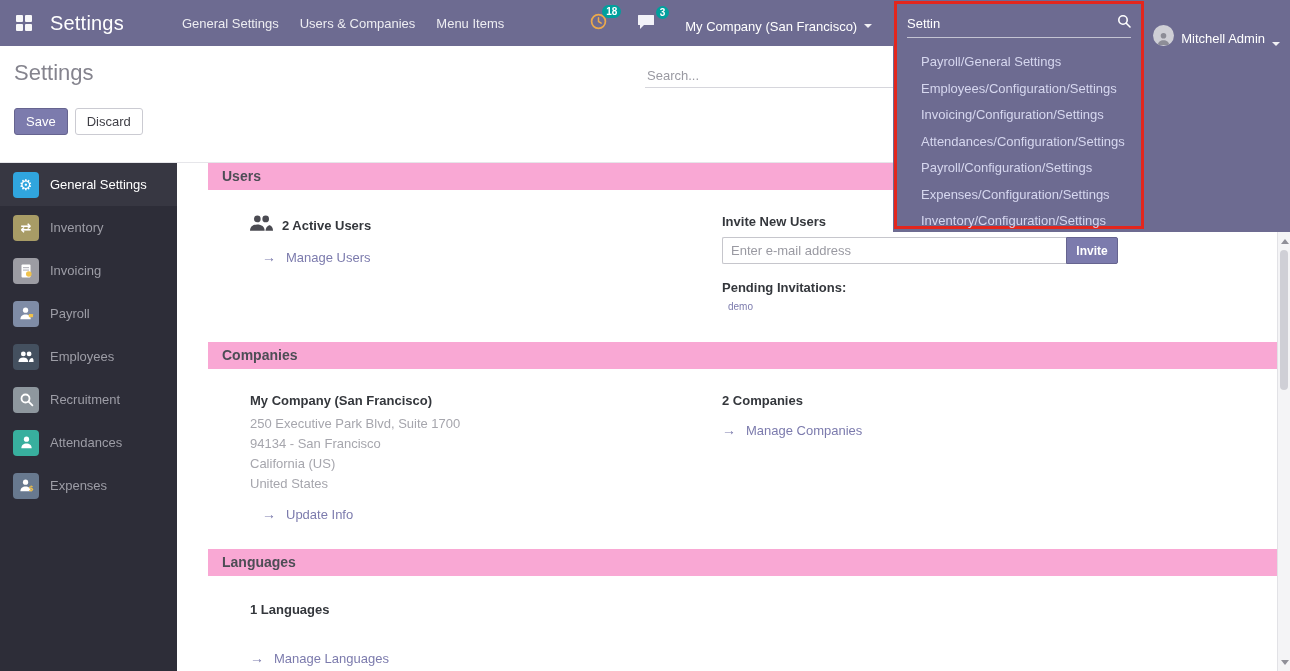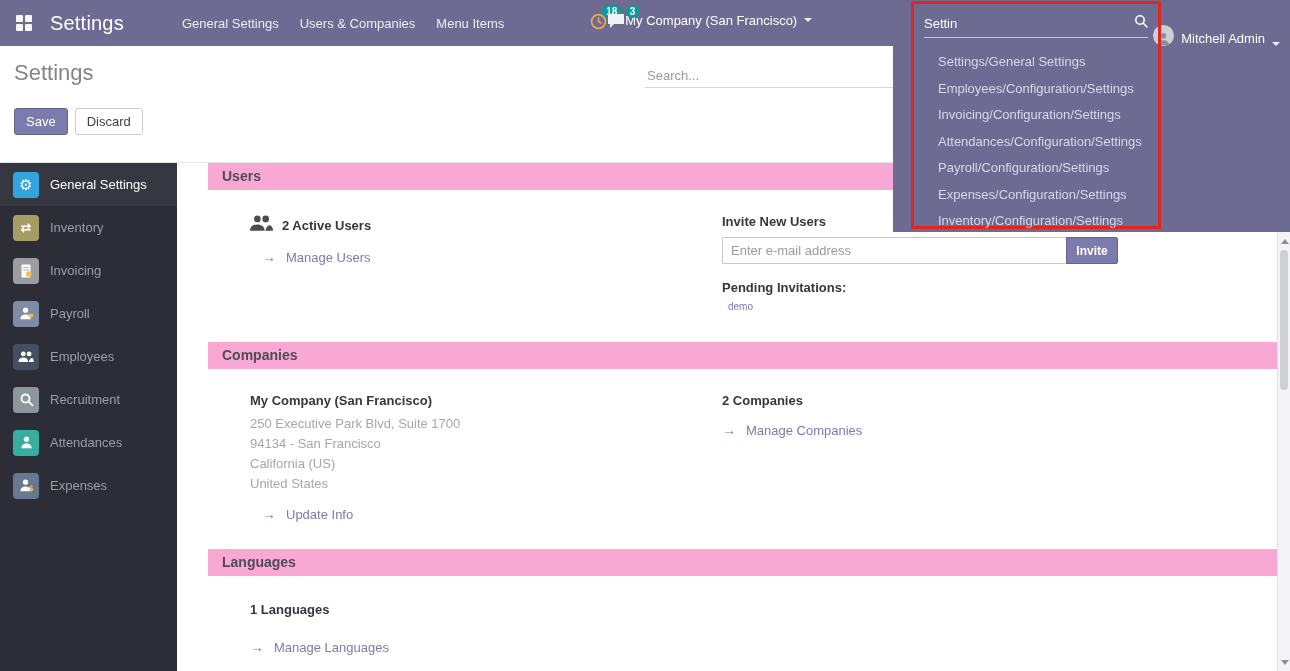--- a/index.html
+++ b/index.html
@@ -15,34 +15,34 @@
   .screen{position:relative;width:1290px;height:671px;background:#fff;overflow:hidden;}
 
   
   .navbar{position:absolute;top:0;left:0;right:0;height:46px;background:var(--purple);
     display:flex;align-items:center;padding:0 12px;color:#fff;}
   .apps-btn{display:grid;grid-template-columns:7px 7px;gap:2px;background:none;border:none;cursor:pointer;padding:4px;}
   .apps-btn i{width:7px;height:7px;background:#fff;border-radius:1px;opacity:.95;}
   .nav-title{font-size:20px;font-weight:500;margin-left:14px;letter-spacing:.2px;}
   .nav-links{display:flex;gap:21px;margin-left:58px;}
   .nav-links a{color:rgba(255,255,255,.88);font-size:13px;text-decoration:none;padding:6px 0;cursor:pointer;white-space:nowrap;}
-  .tray{display:flex;align-items:flex-start;margin-left:86px;}
+  .tray{display:flex;align-items:flex-end;gap:30px;margin-left:86px;}
   .tray-icon{position:relative;display:inline-block;cursor:pointer;}
   .badge{position:absolute;top:-8px;right:-14px;background:var(--badge);color:#fff;
     font-size:10px;line-height:13px;padding:0 4px;border-radius:7px;font-weight:bold;}
   .company-menu{display:flex;align-items:center;gap:7px;font-size:13px;color:#fff;cursor:pointer;white-space:nowrap;}
   .caret{width:0;height:0;border-left:4px solid transparent;border-right:4px solid transparent;
     border-top:4px solid rgba(255,255,255,.9);display:inline-block;}
 
   
   .overlay-panel{position:absolute;left:893px;top:0;width:397px;height:232px;background:var(--purple);z-index:40;}
   .user-menu{position:absolute;right:10px;top:0;height:46px;display:flex;align-items:flex-end;gap:7px;
     color:#fff;font-size:13px;cursor:pointer;}
   .avatar{width:21px;height:21px;border-radius:50%;background:#cfcfd6;overflow:hidden;display:flex;align-items:flex-end;justify-content:center;}
-  .red-box{position:absolute;left:18px;top:1px;width:250px;height:228px;border:3px solid var(--red);}
+  .red-box{position:absolute;left:1px;top:1px;width:250px;height:228px;border:3px solid var(--red);}
   .panel-search{display:flex;align-items:center;margin:10px 10px 0 10px;
     border-bottom:1px solid rgba(255,255,255,.6);padding-bottom:5px;}
   .panel-search input{flex:1;background:transparent;border:none;outline:none;color:#fff;font-size:13px;}
   .panel-results{list-style:none;margin-top:11px;}
   .panel-results li{height:26.5px;line-height:26.5px;padding-left:24px;font-size:13px;color:#d6d7ef;
     cursor:pointer;white-space:nowrap;overflow:hidden;}
 
   
   .control-panel{position:absolute;top:46px;left:0;right:0;height:117px;background:#fff;border-bottom:1px solid #e6e6ea;}
   .page-title{position:absolute;left:14px;top:14px;font-size:22px;font-weight:500;color:#85848e;}
@@ -155,21 +155,21 @@
       <div class="panel-search">
         <input value="Settin" style="">
         <span>
           <svg width="14" height="14" viewBox="0 0 14 14">
               <circle cx="6" cy="6" r="4.2" fill="none" stroke="#fff" stroke-width="1.6"></circle>
               <line x1="9.3" y1="9.3" x2="13" y2="13" stroke="#fff" stroke-width="1.6" stroke-linecap="round"></line>
             </svg>
         </span>
       </div>
       <ul class="panel-results">
-        <li>Settings/General Settings</li>
+        <li>Payroll/General Settings</li>
         <li>Employees/Configuration/Settings</li>
         <li>Invoicing/Configuration/Settings</li>
         <li>Attendances/Configuration/Settings</li>
         <li>Payroll/Configuration/Settings</li>
         <li>Expenses/Configuration/Settings</li>
         <li>Inventory/Configuration/Settings</li>
       </ul>
     </div>
   </div>
 
@@ -319,21 +319,21 @@
             </div>
           </div>
         </div>
       </section>
 
       <section>
         <div class="band">Languages</div>
         <div class="section-body languages-body" style="padding-top:26px;">
           <div class="col-l">
             <div class="bold">1 Languages</div>
-            <div class="link-row no-indent" style="margin-top:22px;text-align:center;">
+            <div class="link-row no-indent" style="margin-top:33px;text-align:center;">
               <span class="arrow"></span>
               <span>Manage Languages</span>
             </div>
           </div>
         </div>
       </section>
 
     </main>
   </div>
 

